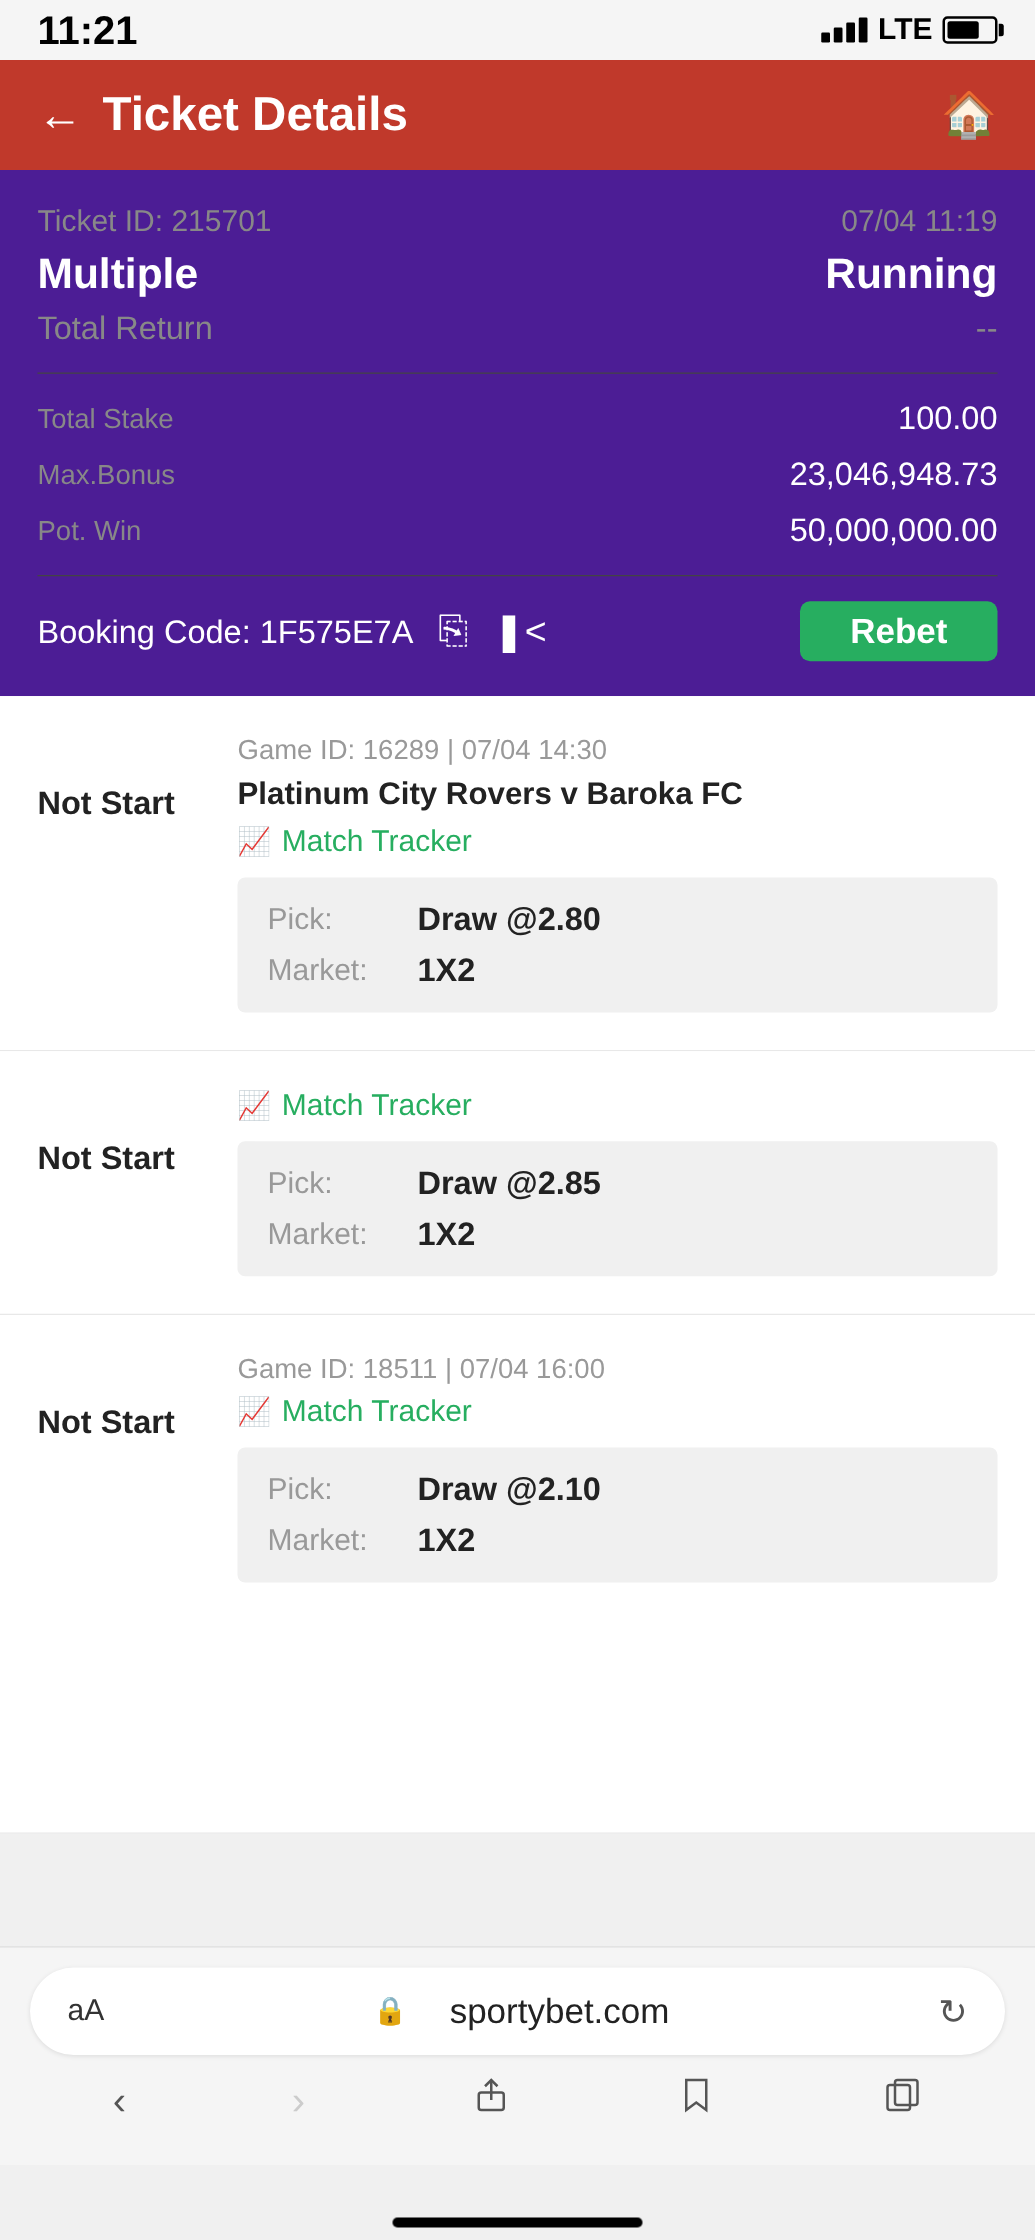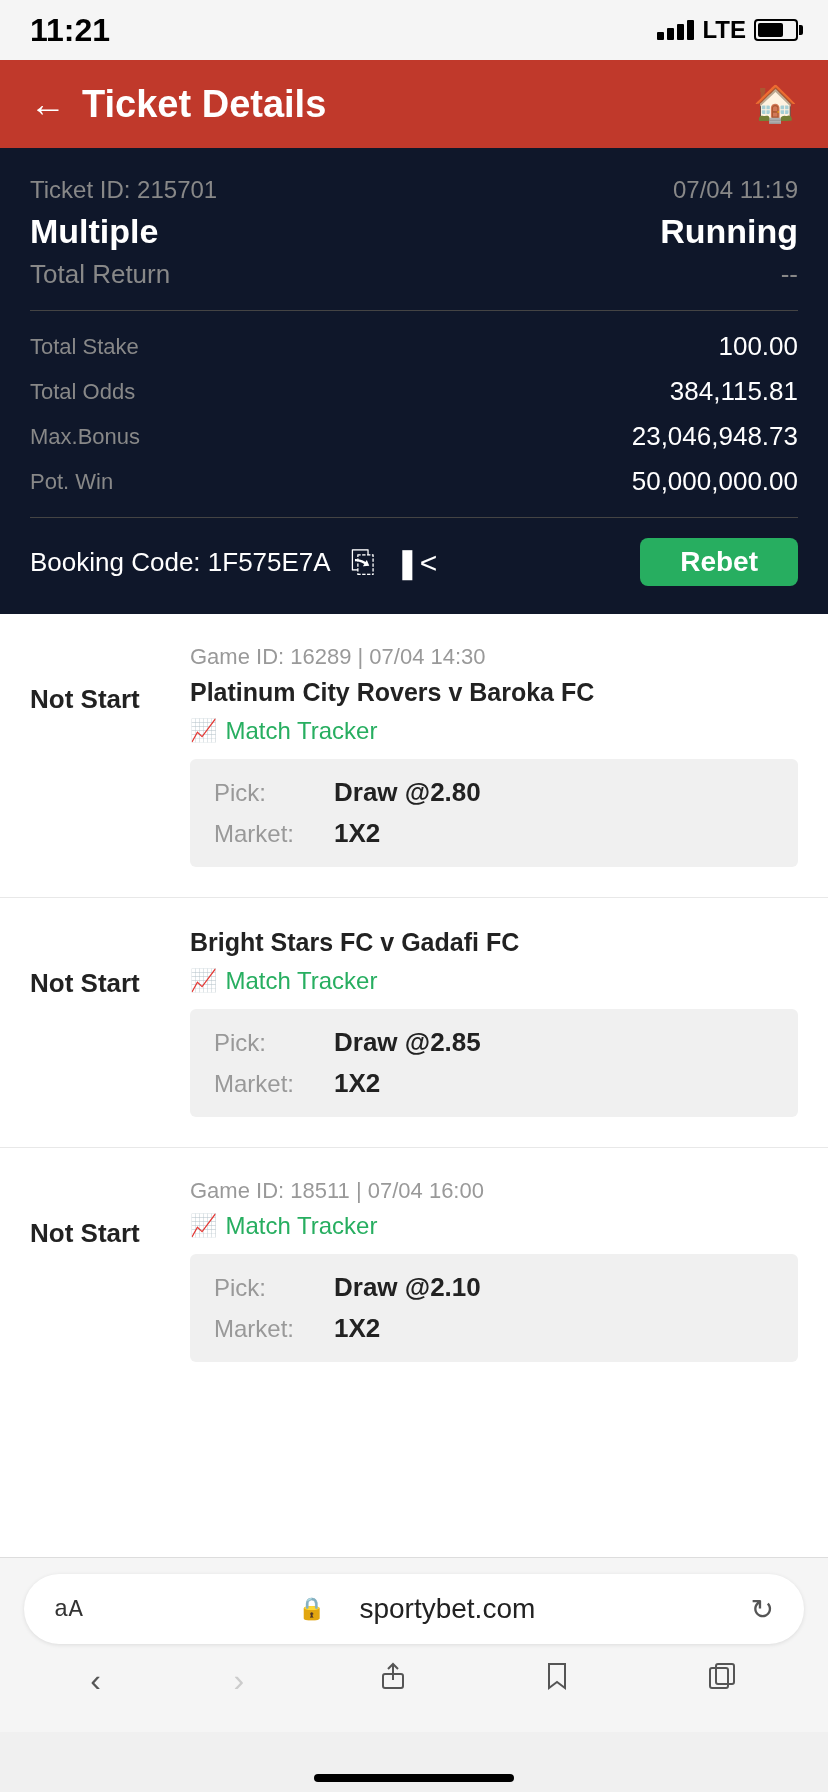--- a/index.html
+++ b/index.html
@@ -8,21 +8,21 @@
       width: 828px;
       min-height: 1792px;
       font-family: -apple-system, BlinkMacSystemFont, 'Helvetica Neue', Arial, sans-serif;
       background: #f0f0f0;
       position: relative;
     }
 
     
     .status-bar {
       background: #f5f5f5;
-      height: 60px;
+      height: 48px;
       display: flex;
       align-items: center;
       justify-content: space-between;
       padding: 0 30px;
     }
     .status-time {
       font-size: 32px;
       font-weight: 600;
       color: #000;
     }
@@ -99,21 +99,21 @@
       font-size: 38px;
       font-weight: 600;
     }
     .home-icon {
       color: #fff;
       font-size: 36px;
     }
 
     
     .ticket-section {
-      background: #0f172a;
+      background: #4c1d95;
       padding: 28px 30px;
     }
     .ticket-row-top {
       display: flex;
       justify-content: space-between;
       align-items: center;
       margin-bottom: 8px;
     }
     .ticket-id {
       color: #888;
@@ -297,21 +297,20 @@
       display: flex;
       align-items: center;
       justify-content: space-between;
       padding: 0 30px;
       box-shadow: 0 1px 4px rgba(0,0,0,0.1);
     }
     .url-bar-left {
       display: flex;
       align-items: flex-start;
       gap: 12px;
-      font-family: Liberation Mono, monospace;
     }
     .font-size-control {
       font-size: 24px;
       color: #333;
       font-weight: 500;
     }
     .lock-icon {
       font-size: 22px;
       color: #888;
     }
@@ -393,24 +392,20 @@
     <span class="total-return-value">--</span>
   </div>
 
   <hr class="divider">
 
   <div class="stats-row">
     <span class="stats-label">Total Stake</span>
     <span class="stats-value">100.00</span>
   </div>
   <div class="stats-row">
-    <span class="stats-label">Total Odds</span>
-    <span class="stats-value">384,115.81</span>
-  </div>
-  <div class="stats-row">
     <span class="stats-label">Max.Bonus</span>
     <span class="stats-value">23,046,948.73</span>
   </div>
   <div class="stats-row">
     <span class="stats-label">Pot. Win</span>
     <span class="stats-value">50,000,000.00</span>
   </div>
 
   <hr class="divider">
 
@@ -450,23 +445,20 @@
         </div>
       </div>
     </div>
   </div>
 
   <div class="match-item">
     <div class="match-status-col">
       <span class="match-status-label">Not Start</span>
     </div>
     <div class="match-info-col">
-      <div class="match-teams">
-        <span>Bright Stars FC v Gadafi FC</span>
-      </div>
       <div class="match-tracker-link">
         <span class="tracker-icon">📈</span>
         <span>Match Tracker</span>
       </div>
       <div class="pick-box">
         <div class="pick-row">
           <span class="pick-label">Pick:</span>
           <span class="pick-value">Draw @2.85</span>
         </div>
         <div class="pick-row">

